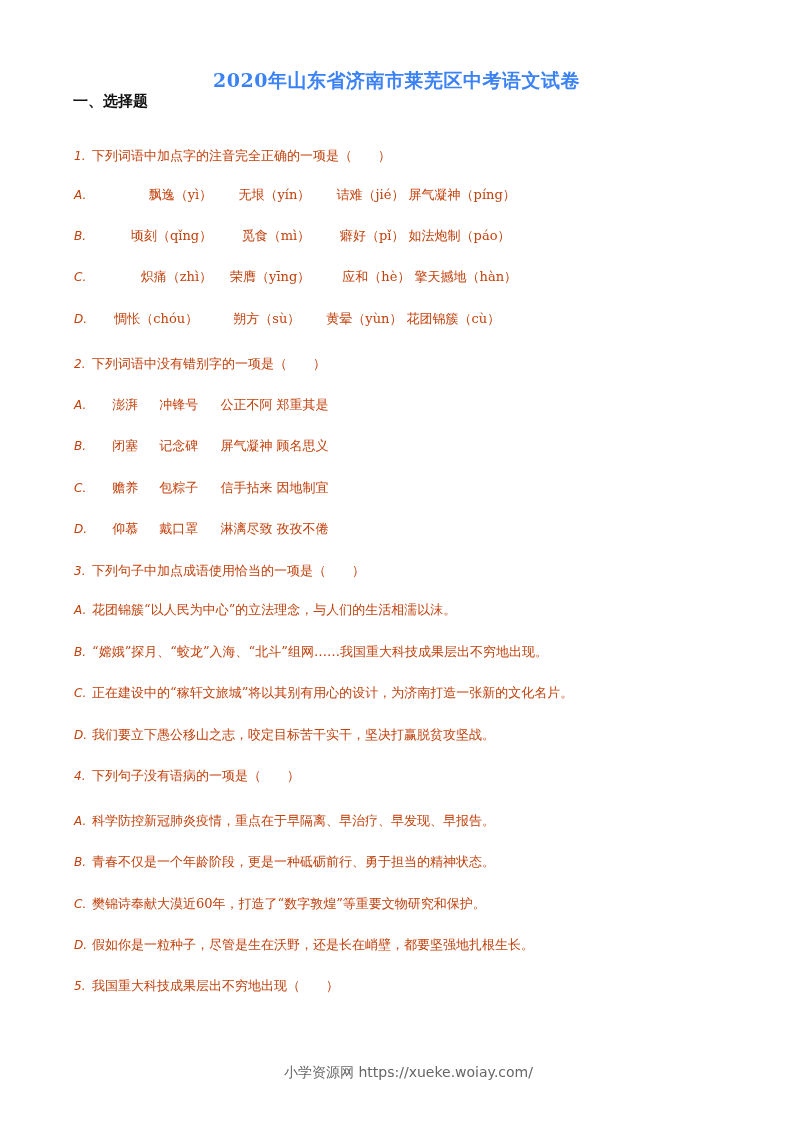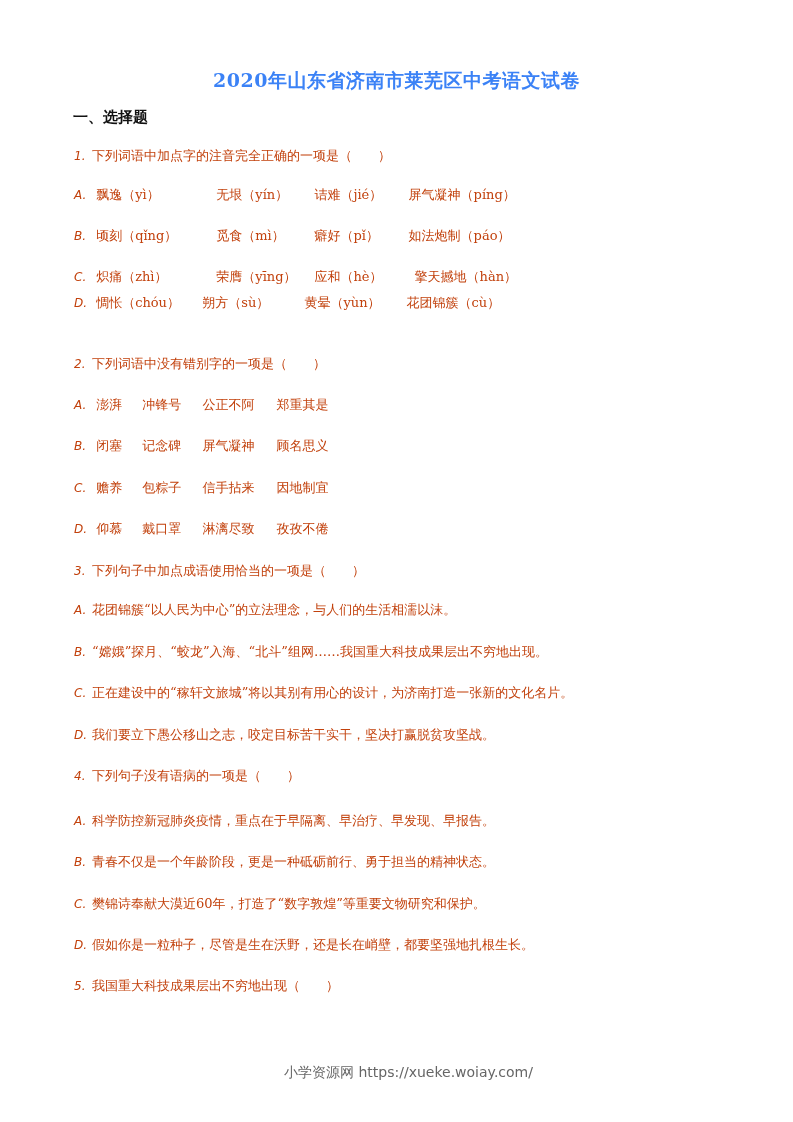--- a/index.html
+++ b/index.html
@@ -7,32 +7,32 @@
     width: 793px; height: 1122px; position: relative; overflow: hidden;
     font-family: "DejaVu Serif", "Liberation Serif", serif;
     color: #1a1a1a;
   }
   .title {
     position: absolute; left: 0; width: 793px; top: 68px;
     text-align: center; font-size: 19px; font-weight: bold;
     letter-spacing: 0.5px; color: #3b82f6;
   }
   .section {
-    position: absolute; left: 73px; top: 108px;
+    position: absolute; left: 73px; top: 92px;
     font-size: 15px; font-weight: bold; color: #111;
   }
   .line {
     position: absolute; left: 74px; font-size: 13px; white-space: nowrap;
     color: #c2410c;
   }
   .num {
     font-family: "DejaVu Sans", sans-serif; font-style: italic;
     font-size: 12px; margin-right: 6px; display: inline-block; width: 12px;
   }
-  .seg { display: inline-block; }
+  .seg { display: inline-block; text-align: right; }
   .footer {
     position: absolute; left: 0; width: 793px; top: 1064px;
     text-align: center; font-family: "DejaVu Sans", sans-serif;
     font-size: 14px; color: #666; padding-left: 12px;
   }
 </style>
 </head>
 <body>
 
 <div class="title">2020年山东省济南市莱芜区中考语文试卷</div>
@@ -55,21 +55,21 @@
   <span class="seg" style="width:90px">癖好（pǐ）</span>
   <span class="seg">如法炮制（páo）</span>
 </div>
 <div class="line" style="top:268px">
   <span class="num">C.</span>
   <span class="seg" style="width:116px">炽痛（zhì）</span>
   <span class="seg" style="width:94px">荣膺（yīng）</span>
   <span class="seg" style="width:96px">应和（hè）</span>
   <span class="seg">擎天撼地（hàn）</span>
 </div>
-<div class="line" style="top:294px">
+<div class="line" style="top:310px">
   <span class="num">D.</span>
   <span class="seg" style="width:102px">惆怅（chóu）</span>
   <span class="seg" style="width:98px">朔方（sù）</span>
   <span class="seg" style="width:98px">黄晕（yùn）</span>
   <span class="seg">花团锦簇（cù）</span>
 </div>
 
 <div class="line" style="top:355px">
   <span class="num">2.</span><span>下列词语中没有错别字的一项是（　　）</span>
 </div>

